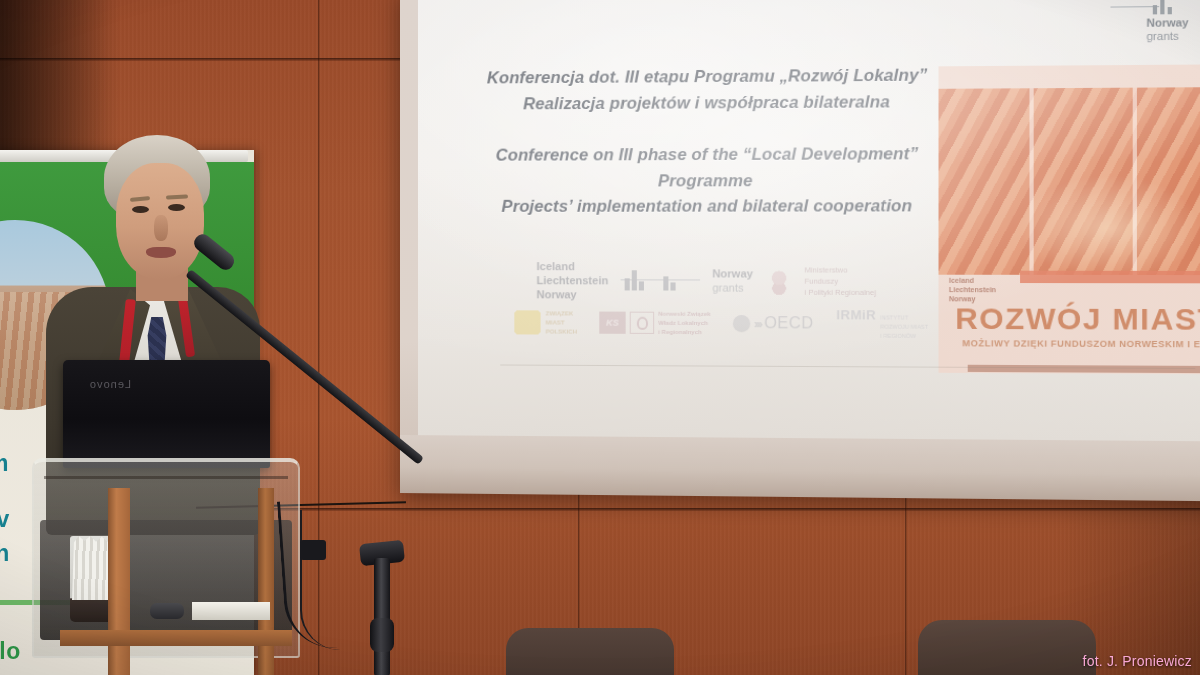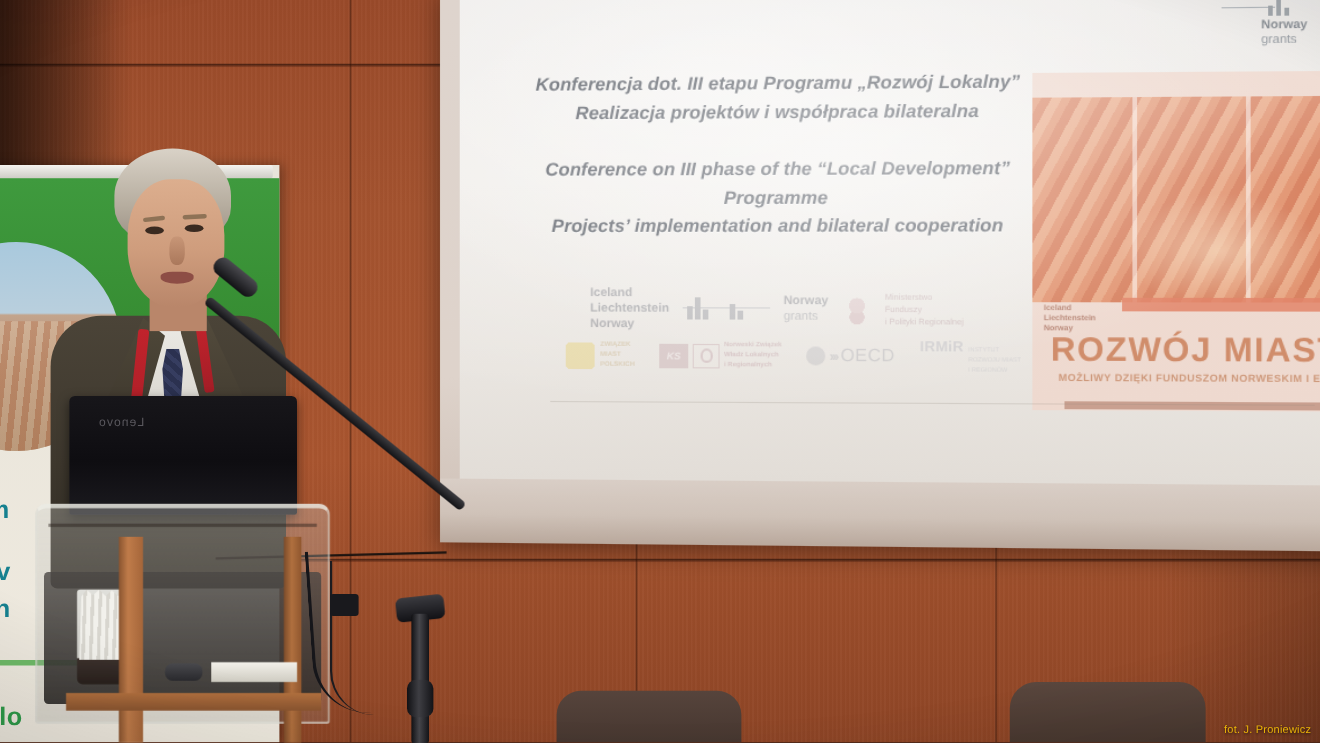--- a/index.html
+++ b/index.html
@@ -439,21 +439,21 @@
   .chair2 {
     position: absolute; left: 918px; top: 620px;
     width: 178px; height: 66px;
     background: linear-gradient(180deg,#5a473e 0%, #45352d 100%);
     border-radius: 24px 24px 0 0;
   }
 
   
   .credit {
     position: absolute; right: 8px; bottom: 6px;
-    color: #eab308; font-size: 10px;
+    color: #f9a8d4; font-size: 14px;
     text-shadow: 0 1px 3px rgba(0,0,0,.85);
     letter-spacing: .2px;
   }
 
   .vignette {
     position: absolute; inset: 0; pointer-events: none;
     background: radial-gradient(120% 95% at 50% 45%, rgba(0,0,0,0) 55%, rgba(0,0,0,.30) 100%);
   }
 </style>
 </head>

